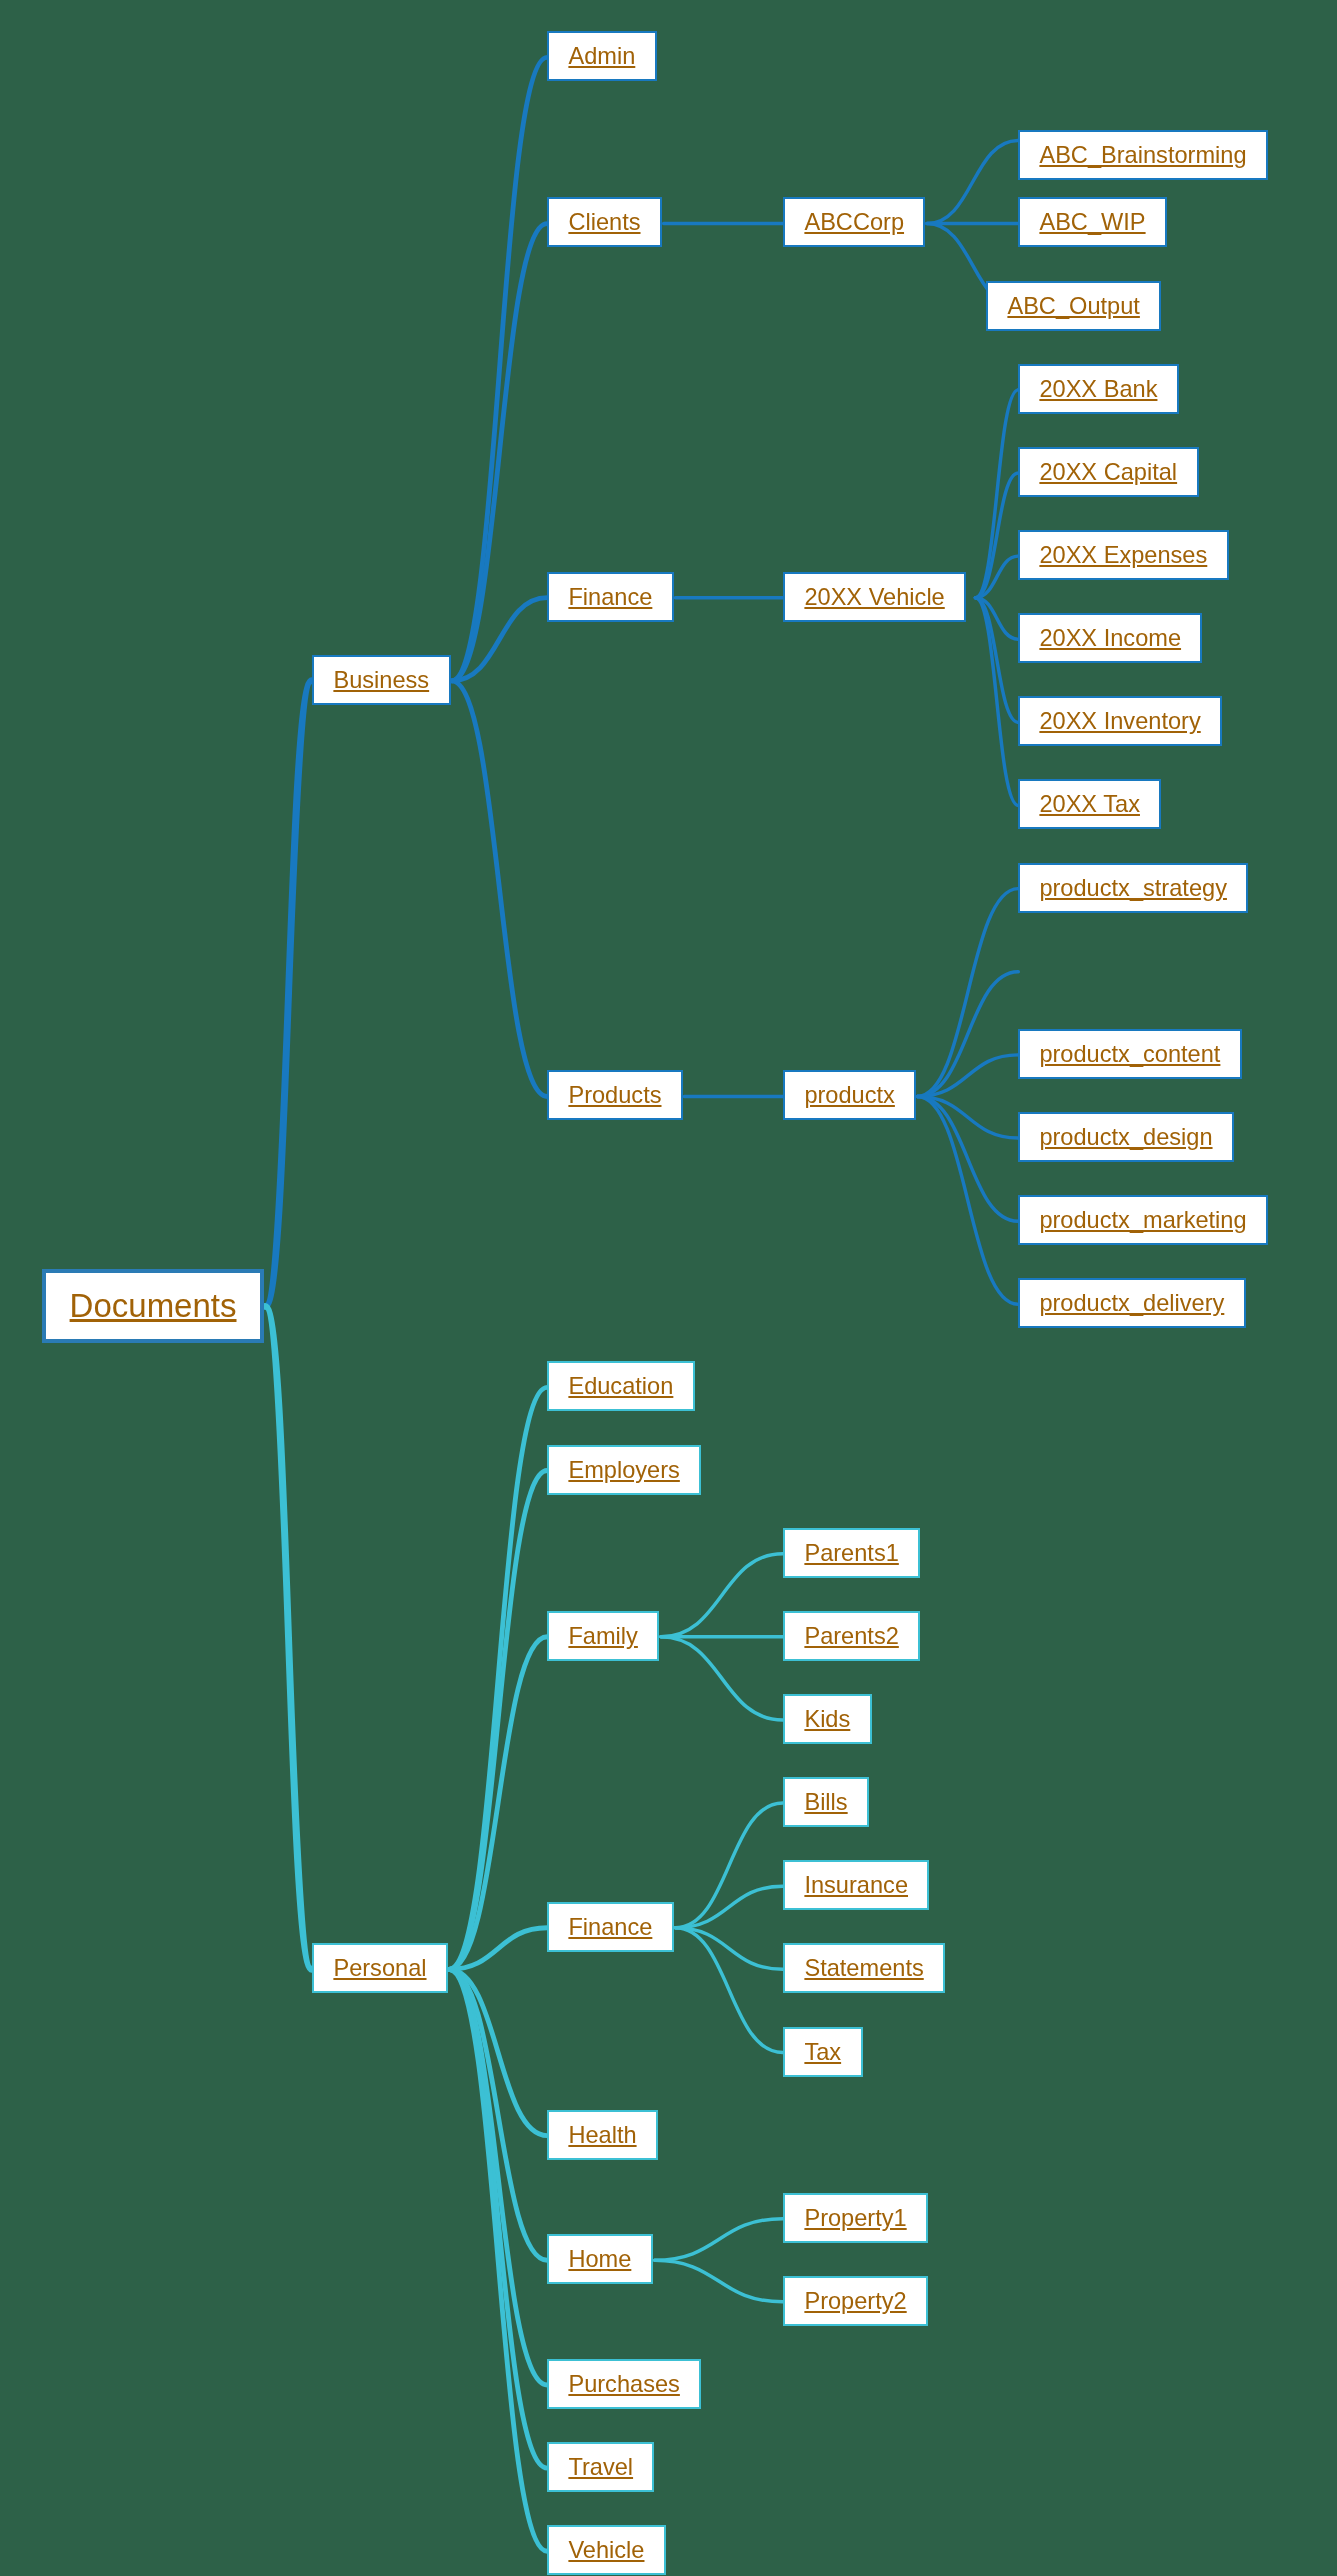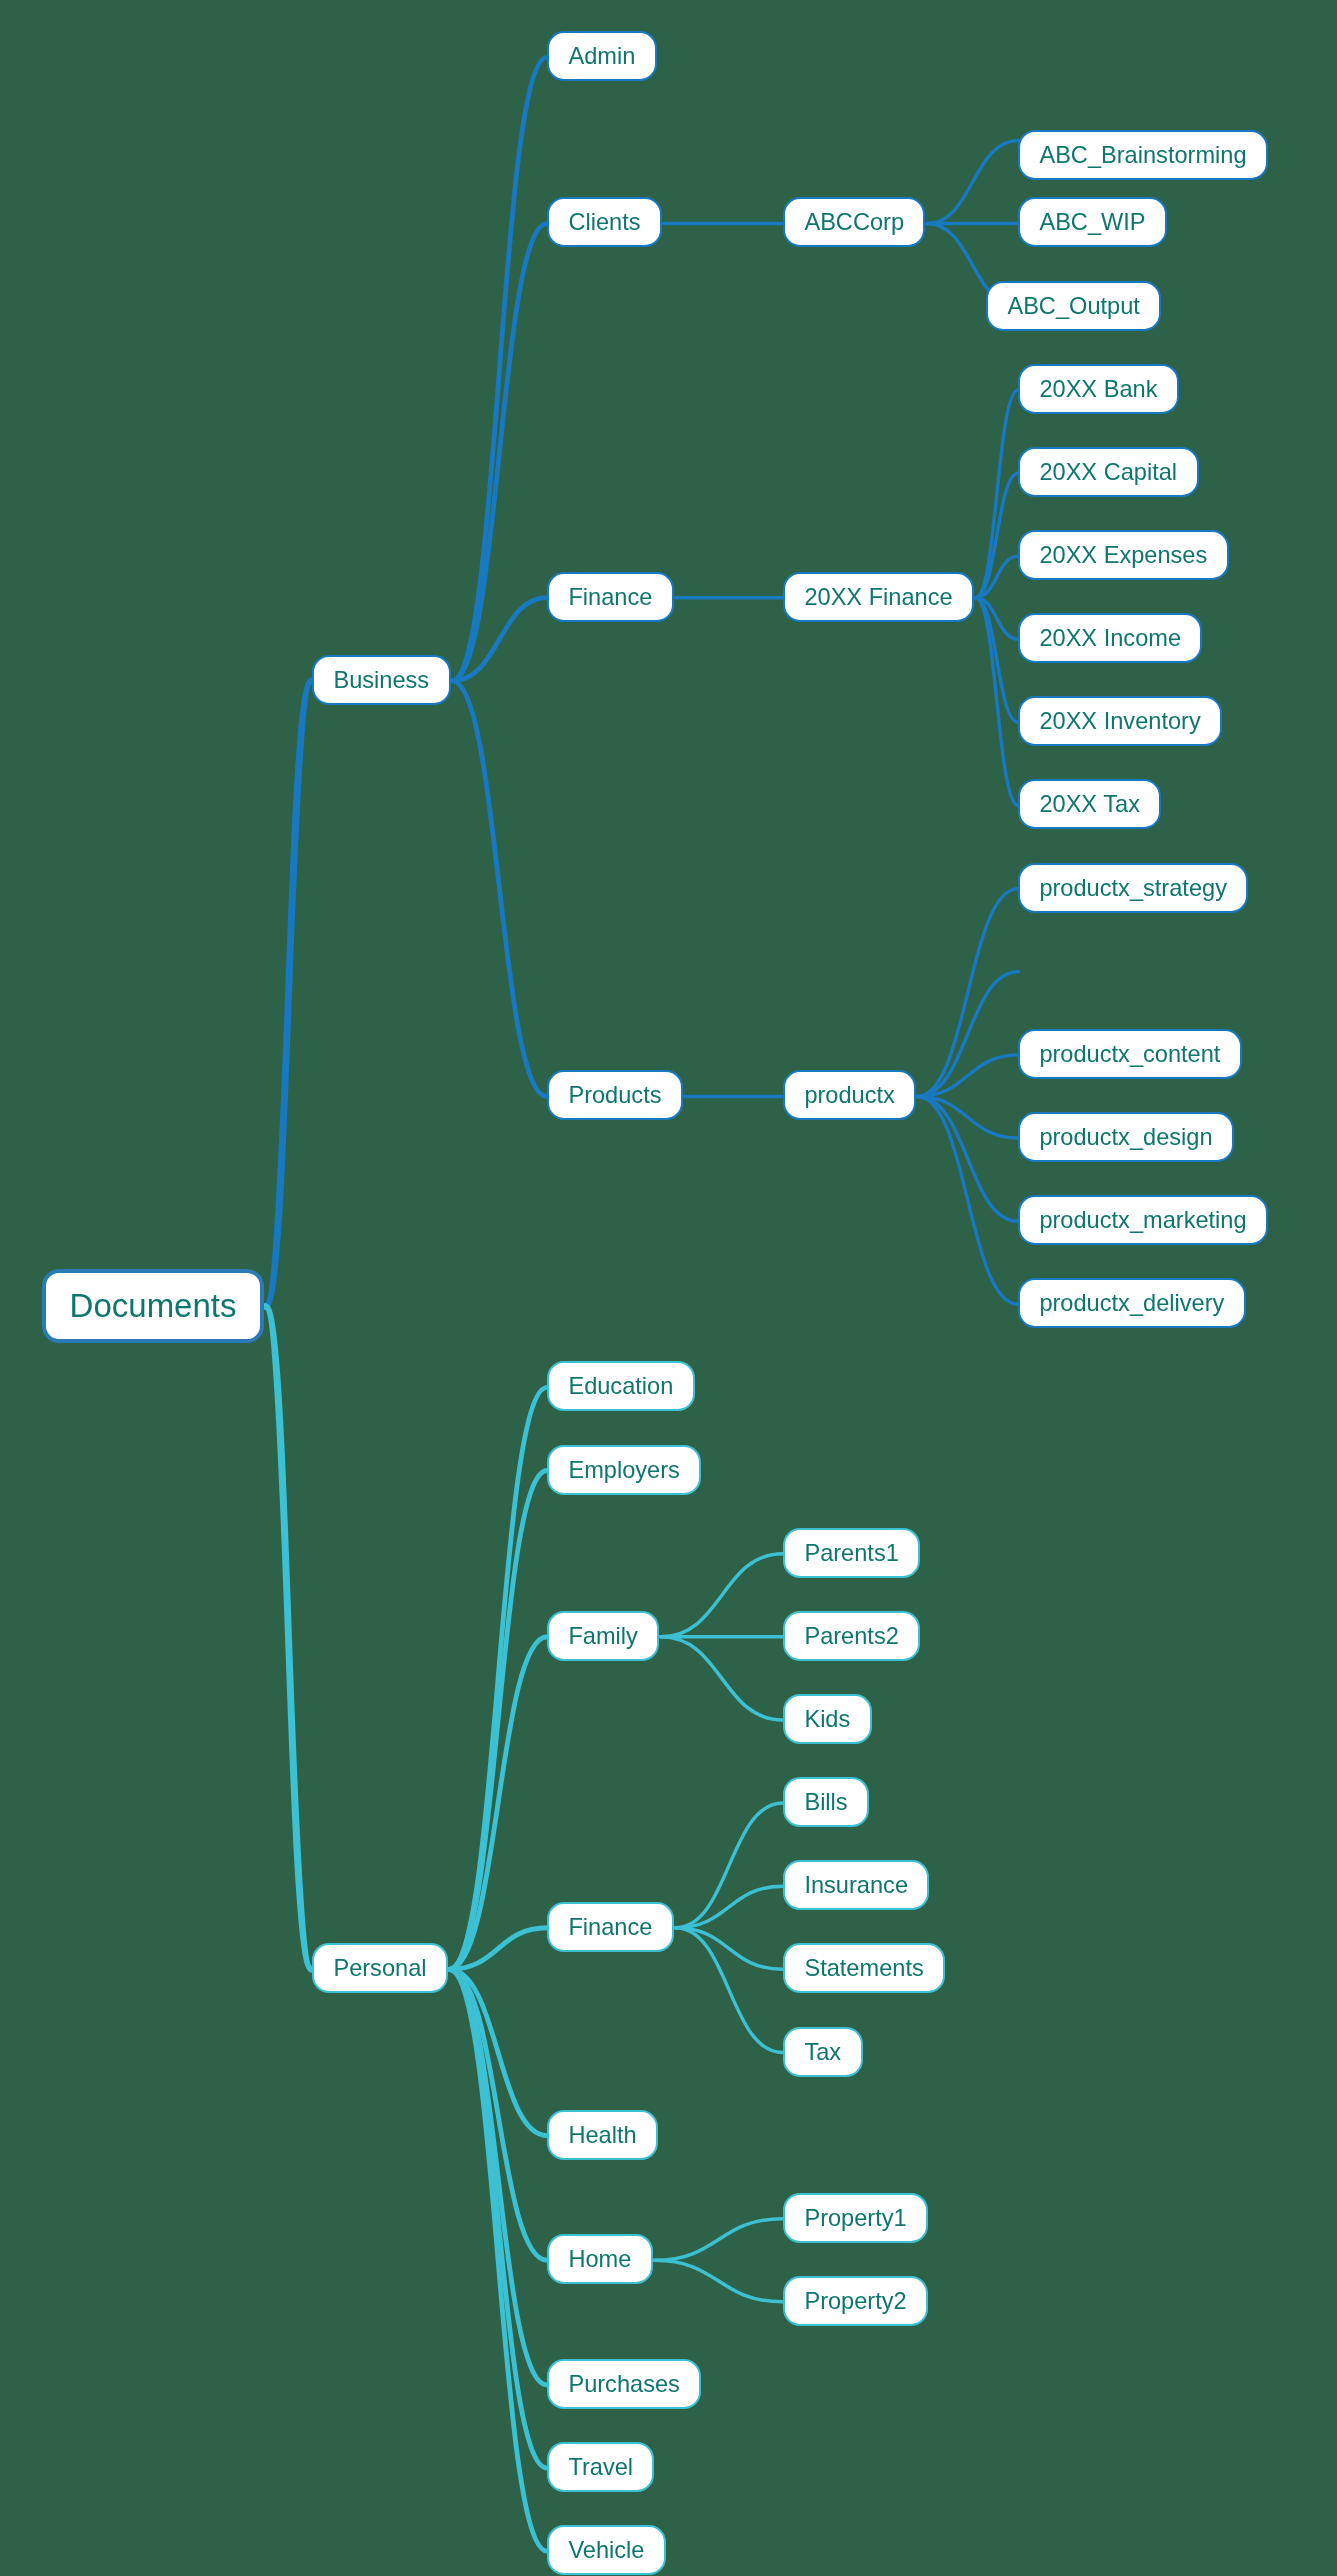--- a/index.html
+++ b/index.html
@@ -18,26 +18,27 @@
   svg.links {
     position: absolute;
     top: 0; left: 0;
     width: 1337px;
     height: 2576px;
     pointer-events: none;
   }
   .node {
     position: absolute;
     background: #ffffff;
-    border-radius: 17px;
+    border-radius: 0;
     padding: 9.7px 19.4px;
     font-size: 23.6px;
-    color: #0f766e;
+    color: #a16207;
     white-space: nowrap;
     box-sizing: border-box;
+    text-decoration: underline;
   }
   .node.root {
     font-size: 33px;
     padding: 14px 23.6px;
   }
 </style>
 </head>
 <body>
 
 <div id="stage">
@@ -87,21 +88,21 @@
     </svg>
 <div class="node root" style="left: 42px; border-style: solid; border-color: rgb(42, 123, 181); border-width: 4.2px; top: 1269px;">Documents</div>
     <div class="node" style="left: 312px; border-style: solid; border-color: rgb(24, 121, 192); border-width: 2.8px; top: 655px;">Business</div>
     <div class="node" style="left: 547px; border-style: solid; border-color: rgb(24, 121, 192); border-width: 2.8px; top: 31px;">Admin</div>
     <div class="node" style="left: 547px; border-style: solid; border-color: rgb(24, 121, 192); border-width: 2.8px; top: 197px;">Clients</div>
     <div class="node" style="left: 783px; border-style: solid; border-color: rgb(24, 121, 192); border-width: 2.8px; top: 197px;">ABCCorp</div>
     <div class="node" style="left: 1018px; border-style: solid; border-color: rgb(24, 121, 192); border-width: 2.8px; top: 130px;">ABC_Brainstorming</div>
     <div class="node" style="left: 1018px; border-style: solid; border-color: rgb(24, 121, 192); border-width: 2.8px; top: 197px;">ABC_WIP</div>
     <div class="node" style="left: 986px; border-style: solid; border-color: rgb(24, 121, 192); border-width: 2.8px; top: 281px;">ABC_Output</div>
     <div class="node" style="left: 547px; border-style: solid; border-color: rgb(24, 121, 192); border-width: 2.8px; top: 572px;">Finance</div>
-    <div class="node" style="left: 783px; border-style: solid; border-color: rgb(24, 121, 192); border-width: 2.8px; top: 572px;">20XX Finance</div>
+    <div class="node" style="left: 783px; border-style: solid; border-color: rgb(24, 121, 192); border-width: 2.8px; top: 572px;">20XX Vehicle</div>
     <div class="node" style="left: 1018px; border-style: solid; border-color: rgb(24, 121, 192); border-width: 2.8px; top: 364px;">20XX Bank</div>
     <div class="node" style="left: 1018px; border-style: solid; border-color: rgb(24, 121, 192); border-width: 2.8px; top: 447px;">20XX Capital</div>
     <div class="node" style="left: 1018px; border-style: solid; border-color: rgb(24, 121, 192); border-width: 2.8px; top: 530px;">20XX Expenses</div>
     <div class="node" style="left: 1018px; border-style: solid; border-color: rgb(24, 121, 192); border-width: 2.8px; top: 613px;">20XX Income</div>
     <div class="node" style="left: 1018px; border-style: solid; border-color: rgb(24, 121, 192); border-width: 2.8px; top: 696px;">20XX Inventory</div>
     <div class="node" style="left: 1018px; border-style: solid; border-color: rgb(24, 121, 192); border-width: 2.8px; top: 779px;">20XX Tax</div>
     <div class="node" style="left: 547px; border-style: solid; border-color: rgb(24, 121, 192); border-width: 2.8px; top: 1070px;">Products</div>
     <div class="node" style="left: 783px; border-style: solid; border-color: rgb(24, 121, 192); border-width: 2.8px; top: 1070px;">productx</div>
     <div class="node" style="left: 1018px; border-style: solid; border-color: rgb(24, 121, 192); border-width: 2.8px; top: 863px;">productx_strategy</div>
     <div class="node" style="left: 1018px; border-style: solid; border-color: rgb(24, 121, 192); border-width: 2.8px; top: 1029px;">productx_content</div>

